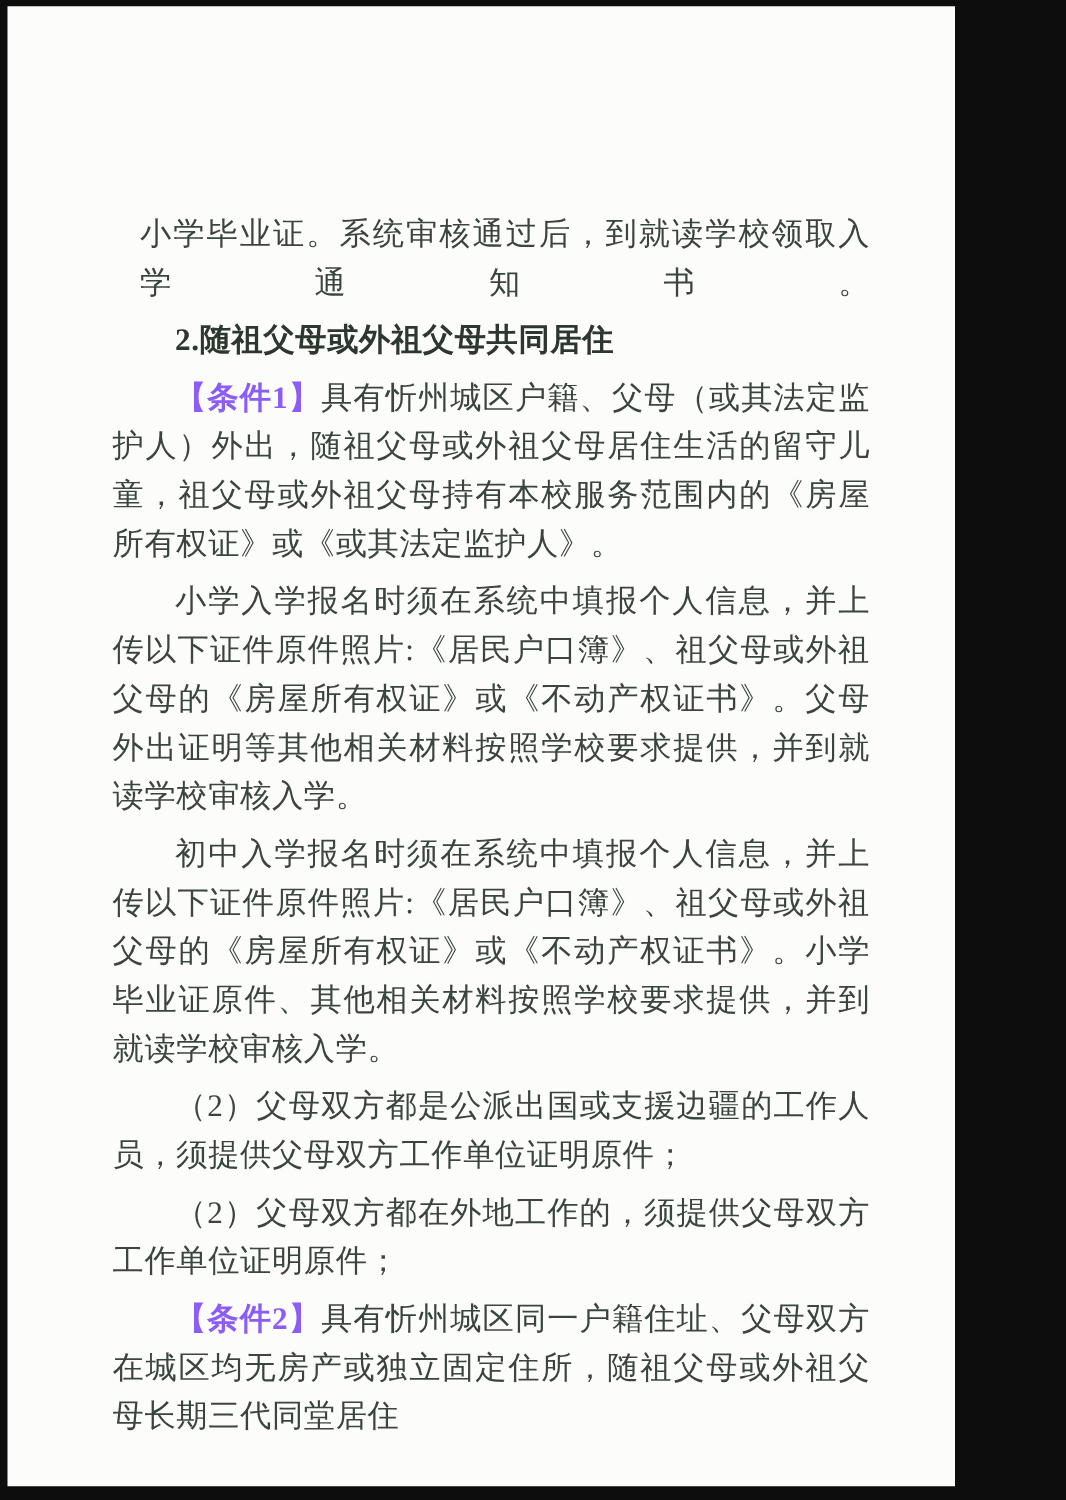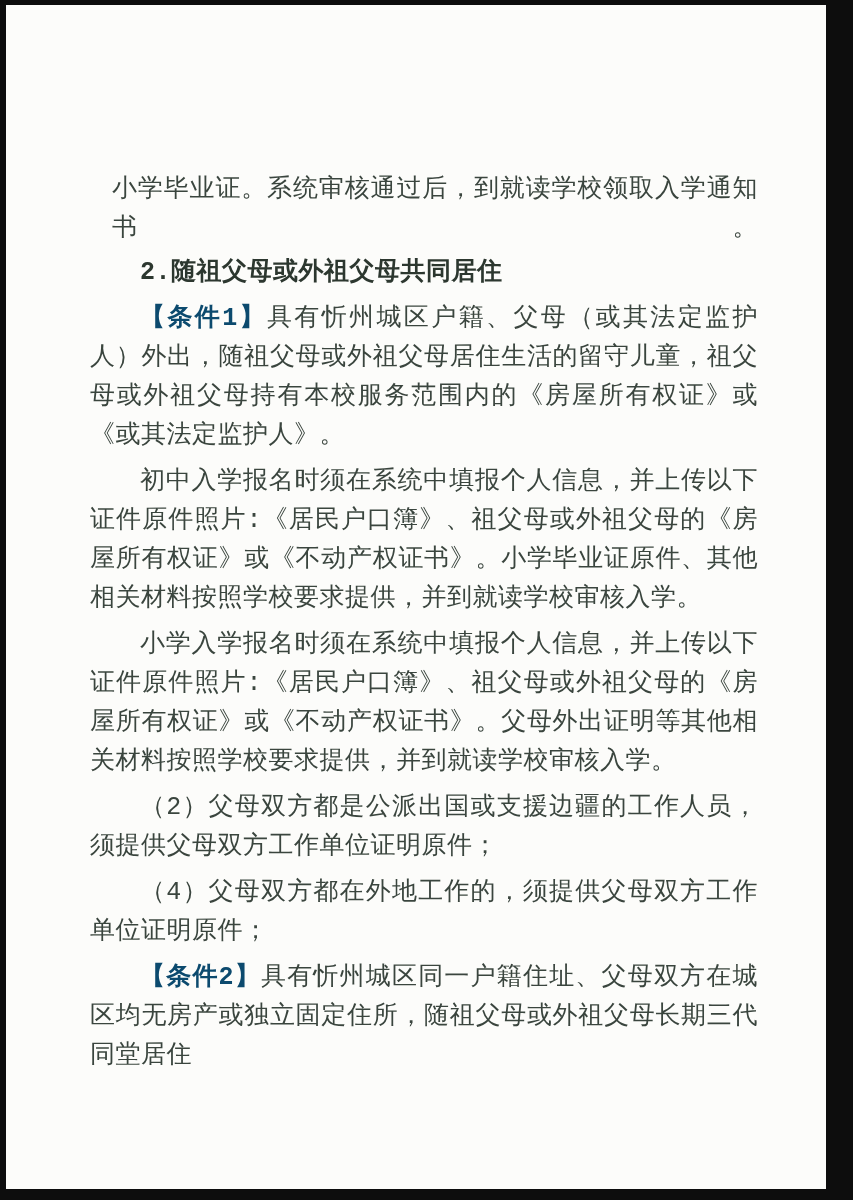--- a/index.html
+++ b/index.html
@@ -11,70 +11,69 @@
     height: 1200px;
     background: #0d0d0d; 
     position: relative;
     overflow: hidden;
     font-family: "Liberation Serif", "DejaVu Serif", serif;
   }
   .paper {
     position: absolute;
     left: 6px;
     top: 5px;
-    width: 820px;
+    width: 758px;
     height: 1184px;
     background: #fcfcfa;
     box-sizing: border-box;
     padding: 163px 68px 0 84px;
   }
   .doc p {
     margin: 0 0 7px 0;
     font-size: 25px;
     line-height: 39px;
     color: #3a453e;
     text-align: justify;
     letter-spacing: 0.5px;
   }
   
   .doc p.continuation {
     padding-left: 22px;
     text-align-last: justify;
   }
   .doc p.indent {
     text-indent: 2em;
-    font-family: Liberation Mono, monospace;
   }
   .doc p.heading {
     font-weight: bold;
     color: #2c372f;
   }
   .cond-label {
     font-weight: bold;
-    color: #0c4a6e;
+    color: #8b5cf6;
   }
 </style>
 </head>
 <body>
 
 <div class="paper">
   <div class="doc">
 
     <p class="continuation">小学毕业证。系统审核通过后，到就读学校领取入学通知书。</p>
 
     <p class="indent heading">2.随祖父母或外祖父母共同居住</p>
 
     <p class="indent"><span class="cond-label">【条件1】</span><span>具有忻州城区户籍、父母（或其法定监护人）外出，随祖父母或外祖父母居住生活的留守儿童，祖父母或外祖父母持有本校服务范围内的《房屋所有权证》或《或其法定监护人》。</span></p>
 
+    <p class="indent">小学入学报名时须在系统中填报个人信息，并上传以下证件原件照片:《居民户口簿》、祖父母或外祖父母的《房屋所有权证》或《不动产权证书》。父母外出证明等其他相关材料按照学校要求提供，并到就读学校审核入学。</p>
+
     <p class="indent">初中入学报名时须在系统中填报个人信息，并上传以下证件原件照片:《居民户口簿》、祖父母或外祖父母的《房屋所有权证》或《不动产权证书》。小学毕业证原件、其他相关材料按照学校要求提供，并到就读学校审核入学。</p>
-
-    <p class="indent">小学入学报名时须在系统中填报个人信息，并上传以下证件原件照片:《居民户口簿》、祖父母或外祖父母的《房屋所有权证》或《不动产权证书》。父母外出证明等其他相关材料按照学校要求提供，并到就读学校审核入学。</p>
 
     <p class="indent">（2）父母双方都是公派出国或支援边疆的工作人员，须提供父母双方工作单位证明原件；</p>
 
-    <p class="indent">（4）父母双方都在外地工作的，须提供父母双方工作单位证明原件；</p>
+    <p class="indent">（2）父母双方都在外地工作的，须提供父母双方工作单位证明原件；</p>
 
 
     <p class="indent"><span class="cond-label">【条件2】</span><span>具有忻州城区同一户籍住址、父母双方在城区均无房产或独立固定住所，随祖父母或外祖父母长期三代同堂居住</span></p>
 
   </div>
 
 </div>
 
 </body></html>

